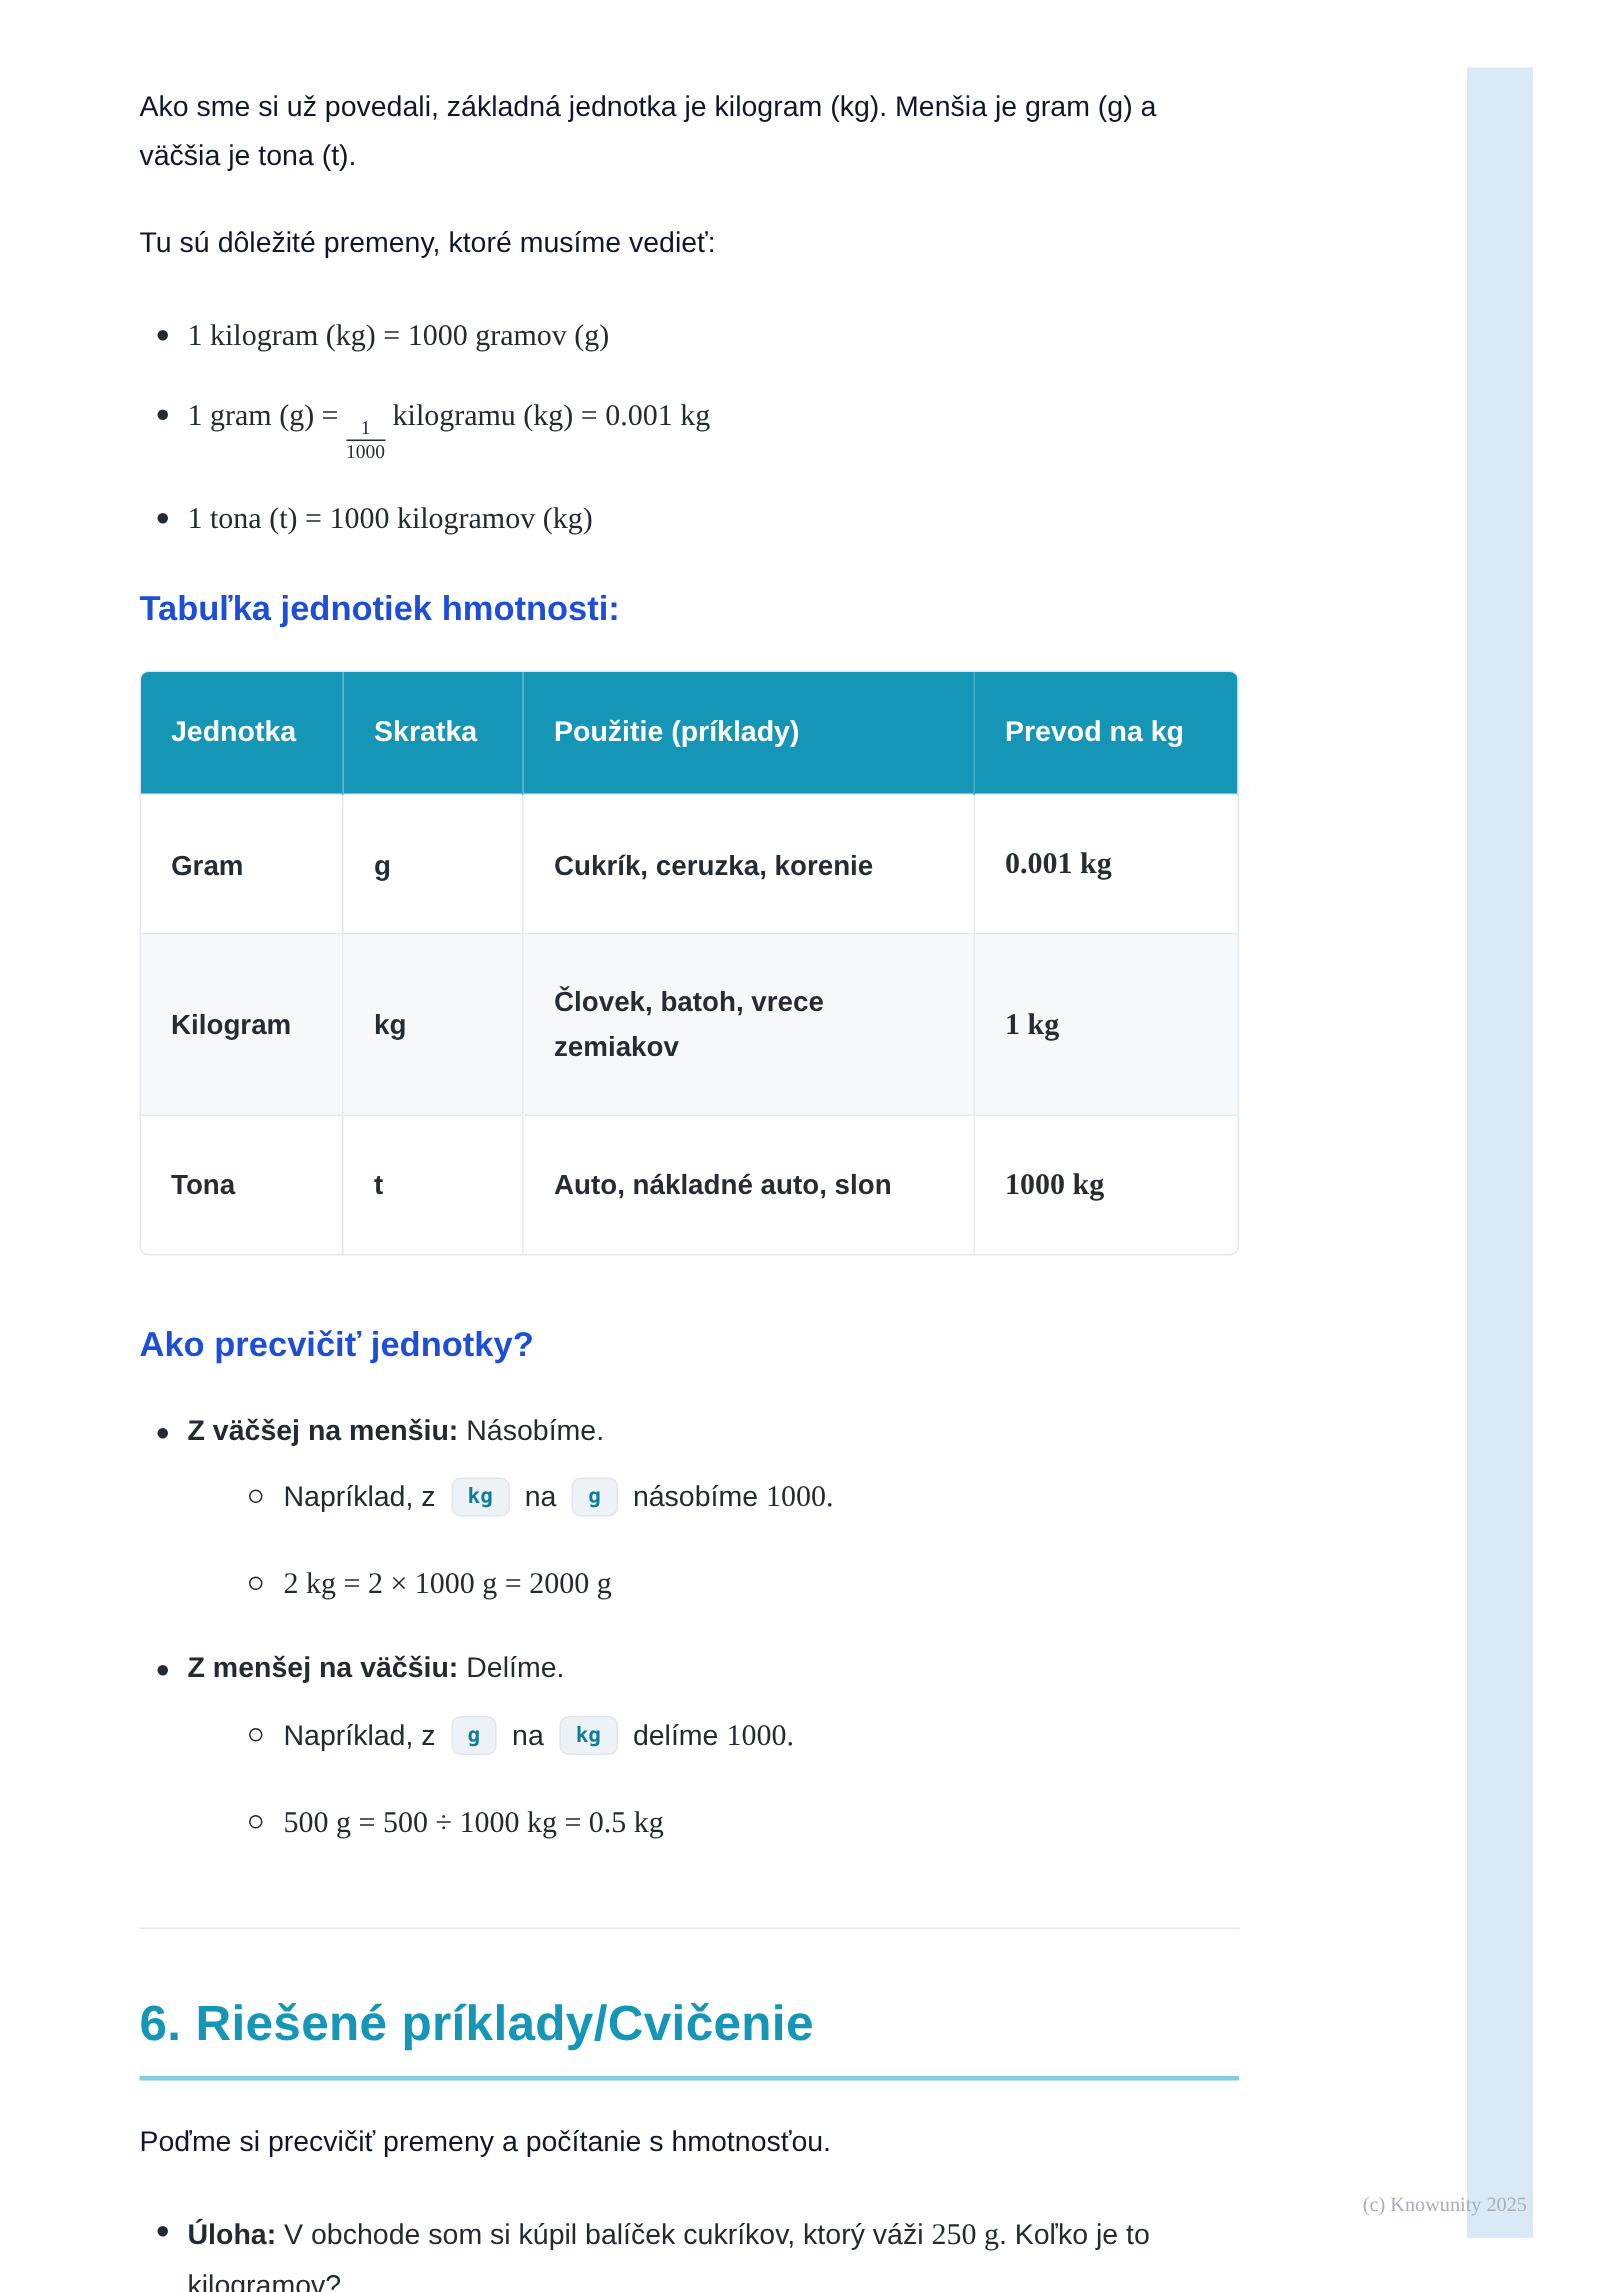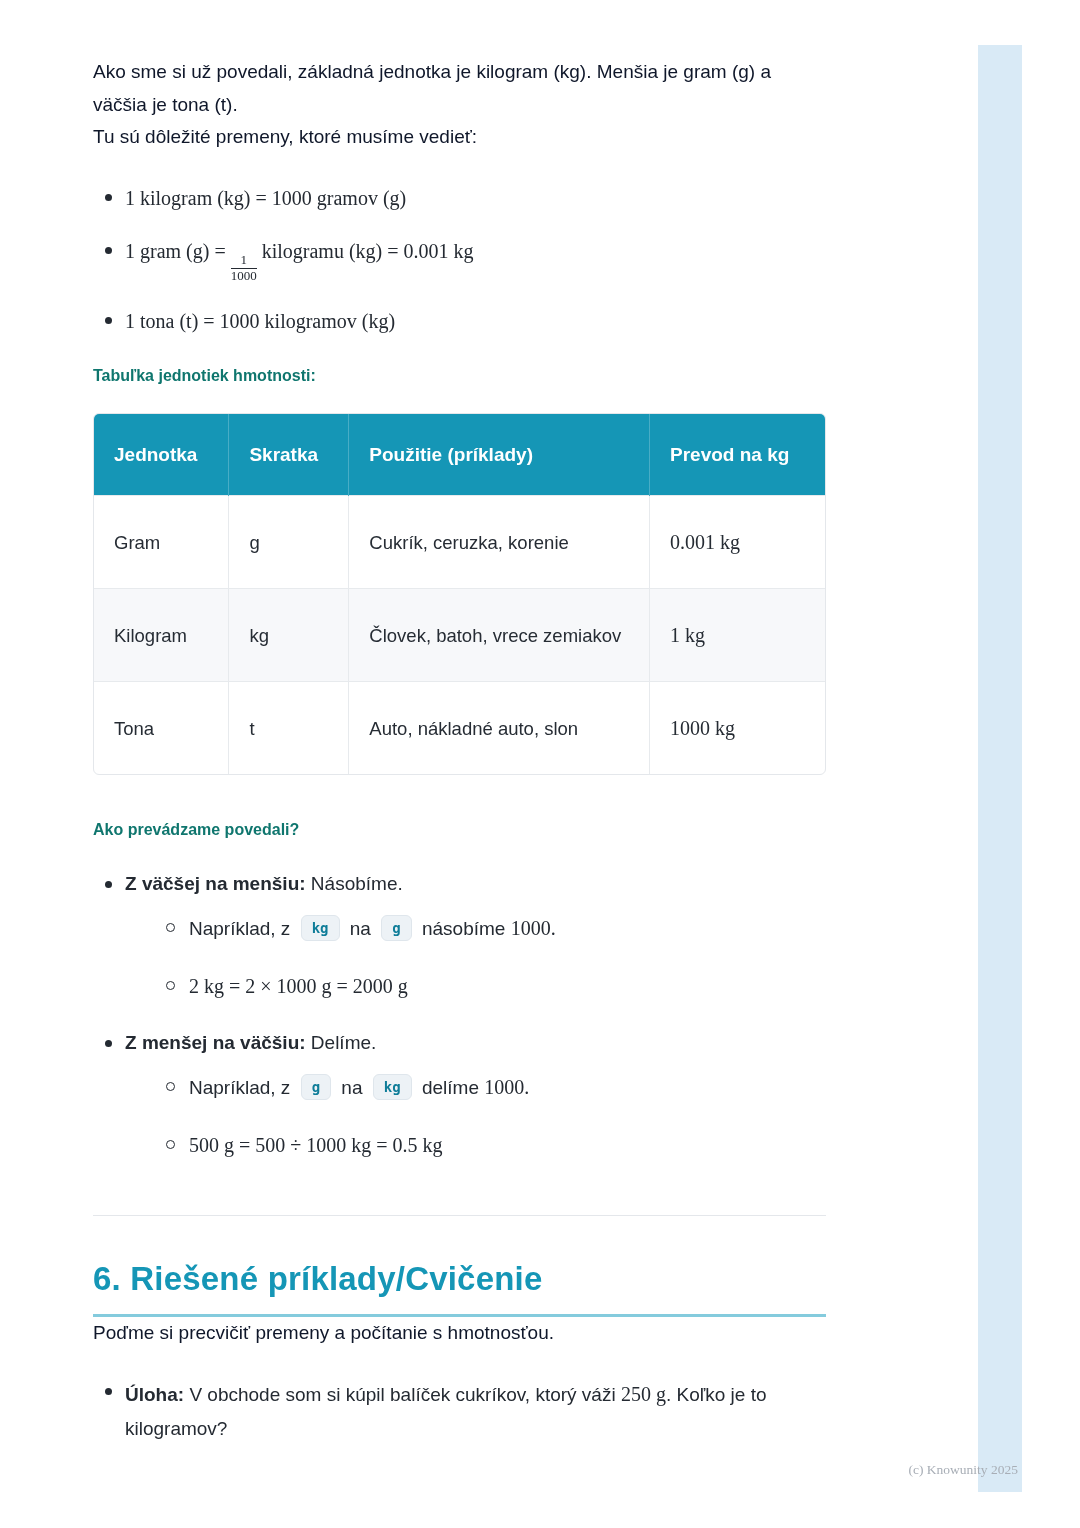--- a/index.html
+++ b/index.html
@@ -4,21 +4,21 @@
 <style>
   * { margin:0; padding:0; box-sizing:border-box; }
   html,body { background:#ffffff; }
   body {
     width:1080px; height:1528px; position:relative; overflow:hidden;
     font-family:"Liberation Sans", sans-serif; color:#242a32;
   }
   .content { position:absolute; left:93px; top:56px; width:733px; }
 
   p.body { font-size:19px; line-height:1.72; color:#0f172a; }
-  .mt { }
+  .mt { margin-top:26px; }
 
   
   ul { list-style:none; }
   li { position:relative; font-size:19px; line-height:1.6; }
   li.b-dot { padding-left:32px; }
   li.b-dot::before {
     content:""; position:absolute; left:12px; top:12px;
     width:7px; height:7px; border-radius:50%; background:#242a32;
   }
   li.b-circle { padding-left:64px; }
@@ -29,35 +29,35 @@
   .serif { font-family:"Liberation Serif", serif; font-size:20px; }
 
   ul.facts { margin-top:28px; }
   ul.facts li { margin-bottom:21px; }
 
   
   .frac { display:inline-flex; flex-direction:column; text-align:center;
           vertical-align:-6px; font-size:13px; line-height:1.15; }
   .frac .num { border-bottom:1px solid #242a32; padding:0 4px; }
 
-  h3.sub-title { font-size:16px; font-weight:700; color:#0f766e; }
+  h3.sub-title { font-size:23px; font-weight:700; color:#1d4ed8; }
   .table-title { margin-top:30px; }
 
   
   .table-wrap { margin-top:28px; border:1px solid #e4e7eb; border-radius:6px; overflow:hidden; }
   table { width:100%; border-collapse:collapse; }
   th {
     background:var(--accent,#1596b6); color:#ffffff; font-weight:700; font-size:19px;
     text-align:left; vertical-align:middle; padding:26px 20px; line-height:1.55;
     border-left:1px solid rgba(255,255,255,0.22);
   }
   th:first-child { border-left:none; }
   td {
     padding:30px 20px; font-size:18.5px; color:#262c34; line-height:1.6;
-    border-top:1px solid #e7eaed; border-left:1px solid #e7eaed; vertical-align:middle;
+    border-top:1px solid #e7eaed; border-left:1px solid #e7eaed; vertical-align:middle;font-weight:bold;
   }
   td:first-child { border-left:none; }
   tbody tr:nth-child(even) { background:#f7f8fa; }
 
   .how-title { margin-top:46px; font-size:20px; }
   ul.convert { margin-top:30px; }
   ul.convert > li.b-dot { margin-bottom:14px; }
   ul.sub { margin-top:12px; }
   ul.sub > li { margin-bottom:26px; }
 
@@ -147,21 +147,21 @@
         <tr>
           <td>Tona</td>
           <td>t</td>
           <td>Auto, nákladné auto, slon</td>
           <td class="serif">1000 kg</td>
         </tr>
       </tbody>
     </table>
   </div>
 
-  <h3 class="sub-title how-title">Ako prevádzame povedali?</h3>
+  <h3 class="sub-title how-title">Ako precvičiť jednotky?</h3>
 
   <ul class="convert">
     <li class="b-dot">
       <b class="inline-label">Z väčšej na menšiu:</b><span> Násobíme.</span>
       <ul class="sub">
         <li class="b-circle">
           <span>Napríklad, z </span><span class="chip">kg</span><span> na </span><span class="chip">g</span><span> násobíme </span><span class="serif">1000.</span>
         </li>
         <li class="b-circle serif">
           <span>2 kg = 2 × 1000 g = 2000 g</span>

